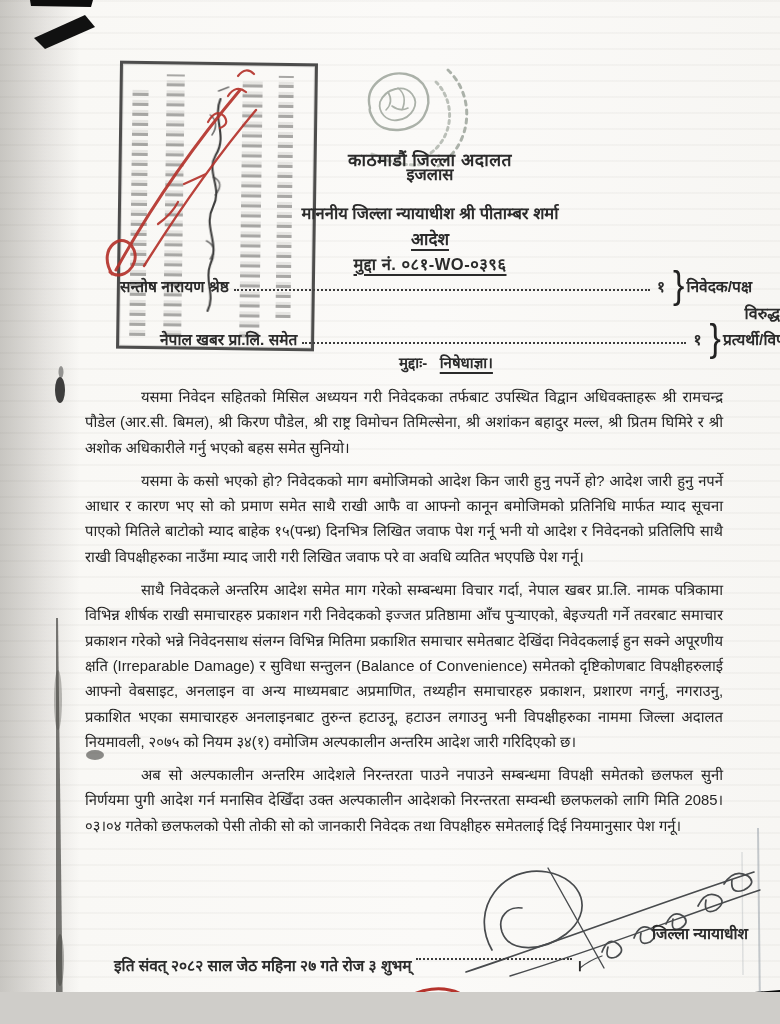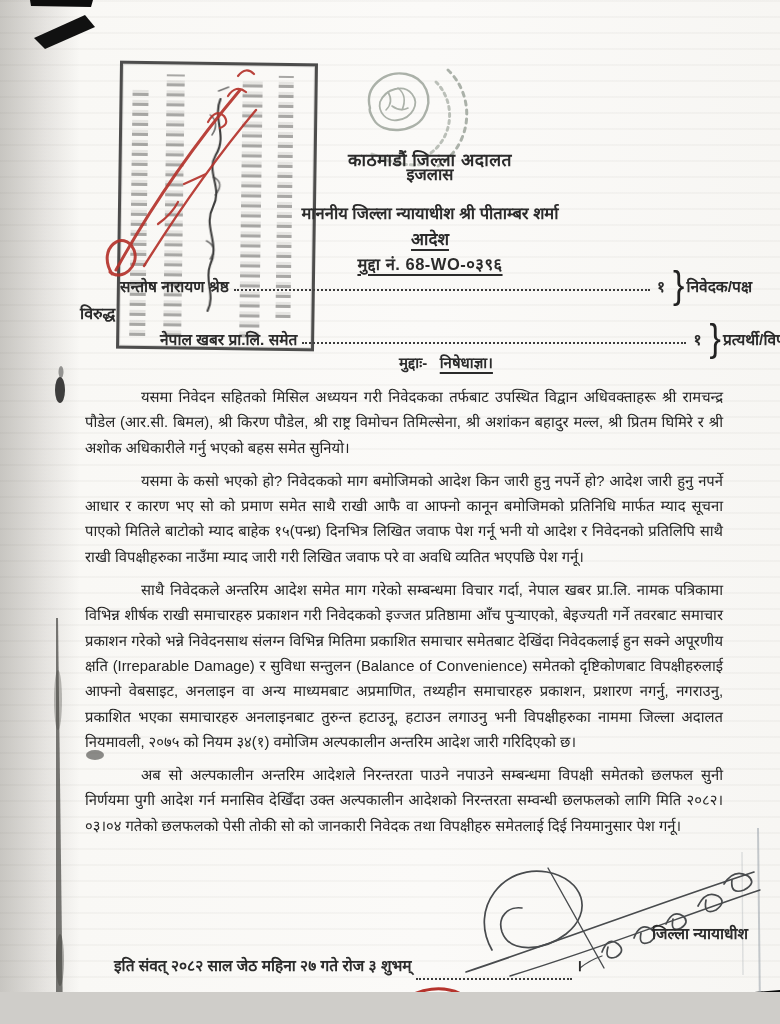--- a/index.html
+++ b/index.html
@@ -20,29 +20,29 @@
   .hdr-bench{top:164px;font-size:16.5px;font-weight:600;}
   .hdr-judge{top:203px;font-size:16.5px;font-weight:600;}
   .hdr-order{top:229px;font-size:17px;font-weight:600;}
   .hdr-case{top:254px;font-size:16.5px;font-weight:600;letter-spacing:.5px;}
   .u{text-decoration:underline;text-underline-offset:4px;text-decoration-thickness:1.5px;}
   
   .party-row{position:absolute;display:flex;align-items:center;font-size:15.5px;font-weight:600;justify-content:center;}
   .party-row .leader{flex:1;border-bottom:2.5px dotted #3c3c3c;margin:0 5px 0 5px;transform:translateY(4px);}
   .party-row .num{margin:0 2px;}
   .brace{font-size:34px;font-weight:400;line-height:.8;transform:scaleY(1.12);color:#222;margin:0 2px 0 6px;}
-  .versus{position:absolute;left:80px;width:700px;text-align:left;font-size:16px;font-weight:600;}
+  .versus{position:absolute;left:80px;width:700px;text-align:right;font-size:16px;font-weight:600;}
   .subject{position:absolute;left:96px;width:700px;text-align:center;font-size:15px;font-weight:700;}
   
   .bodytext{position:absolute;left:85px;top:377px;width:638px;font-size:14.8px;line-height:25.3px;
     text-align:justify;color:#242424;}
   .bodytext p{margin:8px 0 7px 0;text-indent:56px;}
   
   .judge-title{position:absolute;right:32px;top:922px;font-size:15.5px;font-weight:600;}
-  .closing{position:absolute;left:114px;top:954px;width:468px;display:flex;align-items:flex-end;
+  .closing{position:absolute;left:114px;top:954px;width:468px;display:flex;align-items:flex-start;
     font-size:15.5px;font-weight:600;white-space:nowrap;}
   .closing .leader{flex:1;border-bottom:2.5px dotted #3c3c3c;margin:0 4px;transform:translateY(4px);}
   
   .stamp{position:absolute;left:118px;top:62px;width:192px;height:282px;
     border:3px solid rgba(28,28,28,0.78);transform:rotate(.8deg);
     box-shadow:inset 0 0 0 1px rgba(30,30,30,0.15);filter:blur(.2px);}
   .stamp .col{position:absolute;top:10px;bottom:10px;filter:blur(.6px);
     background:repeating-linear-gradient(0deg,rgba(45,45,42,.40) 0 3px,rgba(45,45,42,.10) 3px 6px,rgba(0,0,0,0) 6px 10px);}
   .stamp .c1{left:10px;width:16px;top:24px;}
   .stamp .c2{left:44px;width:18px;}
@@ -111,21 +111,21 @@
       <path d="M150,24 q8,-10 16,-2" stroke-width="2.2"></path>
       <path d="M96,132 l22,-10" stroke-width="2.2"></path>
       <path d="M70,172 q14,-10 20,-22" stroke-width="2.2"></path>
     </g>
   </svg>
 
   <div class="hdr hdr-court">काठमाडौं जिल्ला अदालत</div>
   <div class="hdr hdr-bench">इजलास</div>
   <div class="hdr hdr-judge">माननीय जिल्ला न्यायाधीश श्री पीताम्बर शर्मा</div>
   <div class="hdr hdr-order"><span class="u">आदेश</span></div>
-  <div class="hdr hdr-case"><span class="u">मुद्दा नं. 68-WO-०३९६</span></div>
+  <div class="hdr hdr-case"><span class="u">मुद्दा नं. ०८१-WO-०३९६</span></div>
 
   <div class="party-row" style="left:120px;top:272px;width:632px;">
     <span>सन्तोष नारायण श्रेष्ठ</span>
     <span class="leader"></span>
     <span class="num">१</span>
     <span class="brace">}</span>
     <span>निवेदक/पक्ष</span>
   </div>
 
   <div class="versus" style="top:302px;">विरुद्ध</div>
@@ -141,21 +141,21 @@
   <div class="subject" style="top:352px;">
     <span>मुद्दाः-</span>
     <span>&nbsp;</span>
     <span class="u">निषेधाज्ञा।</span>
   </div>
 
   <div class="bodytext">
     <p>यसमा निवेदन सहितको मिसिल अध्ययन गरी निवेदकका तर्फबाट उपस्थित विद्वान अधिवक्ताहरू श्री रामचन्द्र पौडेल (आर.सी. बिमल), श्री किरण पौडेल, श्री राष्ट्र विमोचन तिमिल्सेना, श्री अशांकन बहादुर मल्ल, श्री प्रितम घिमिरे र श्री अशोक अधिकारीले गर्नु भएको बहस समेत सुनियो।</p>
     <p>यसमा के कसो भएको हो? निवेदकको माग बमोजिमको आदेश किन जारी हुनु नपर्ने हो? आदेश जारी हुनु नपर्ने आधार र कारण भए सो को प्रमाण समेत साथै राखी आफै वा आफ्नो कानून बमोजिमको प्रतिनिधि मार्फत म्याद सूचना पाएको मितिले बाटोको म्याद बाहेक १५(पन्ध्र) दिनभित्र लिखित जवाफ पेश गर्नू भनी यो आदेश र निवेदनको प्रतिलिपि साथै राखी विपक्षीहरुका नाउँमा म्याद जारी गरी लिखित जवाफ परे वा अवधि व्यतित भएपछि पेश गर्नू।</p>
     <p>साथै निवेदकले अन्तरिम आदेश समेत माग गरेको सम्बन्धमा विचार गर्दा, नेपाल खबर प्रा.लि. नामक पत्रिकामा विभिन्न शीर्षक राखी समाचारहरु प्रकाशन गरी निवेदकको इज्जत प्रतिष्ठामा आँच पुऱ्याएको, बेइज्यती गर्ने तवरबाट समाचार प्रकाशन गरेको भन्ने निवेदनसाथ संलग्न विभिन्न मितिमा प्रकाशित समाचार समेतबाट देखिंदा निवेदकलाई हुन सक्ने अपूरणीय क्षति (Irreparable Damage) र सुविधा सन्तुलन (Balance of Convenience) समेतको दृष्टिकोणबाट विपक्षीहरुलाई आफ्नो वेबसाइट, अनलाइन वा अन्य माध्यमबाट अप्रमाणित, तथ्यहीन समाचारहरु प्रकाशन, प्रशारण नगर्नु, नगराउनु, प्रकाशित भएका समाचारहरु अनलाइनबाट तुरुन्त हटाउनू, हटाउन लगाउनु भनी विपक्षीहरुका नाममा जिल्ला अदालत नियमावली, २०७५ को नियम ३४(१) वमोजिम अल्पकालीन अन्तरिम आदेश जारी गरिदिएको छ।</p>
-    <p>अब सो अल्पकालीन अन्तरिम आदेशले निरन्तरता पाउने नपाउने सम्बन्धमा विपक्षी समेतको छलफल सुनी निर्णयमा पुगी आदेश गर्न मनासिव देखिँदा उक्त अल्पकालीन आदेशको निरन्तरता सम्वन्धी छलफलको लागि मिति २०८२।०३।०४ गतेको छलफलको पेसी तोकी सो को जानकारी निवेदक तथा विपक्षीहरु समेतलाई दिई नियमानुसार पेश गर्नू।</p>
+    <p>अब सो अल्पकालीन अन्तरिम आदेशले निरन्तरता पाउने नपाउने सम्बन्धमा विपक्षी समेतको छलफल सुनी निर्णयमा पुगी आदेश गर्न मनासिव देखिँदा उक्त अल्पकालीन आदेशको निरन्तरता सम्वन्धी छलफलको लागि मिति 2085।०३।०४ गतेको छलफलको पेसी तोकी सो को जानकारी निवेदक तथा विपक्षीहरु समेतलाई दिई नियमानुसार पेश गर्नू।</p>
   </div>
 
   <svg class="abs" style="left:452px;top:850px" width="325" height="145" viewBox="0 0 325 145">
     <g fill="none" stroke="#3f4245" stroke-width="1.7" stroke-linecap="round" opacity="0.95">
       <path d="M40,100 C16,58 52,14 95,22 C132,29 142,62 114,84 C92,101 58,104 50,82 C45,67 56,56 70,58"></path>
       <path d="M14,122 C110,90 210,52 302,22"></path>
       <path d="M58,126 C150,98 236,64 308,40" stroke-width="1.4"></path>
       <path d="M96,18 L152,118" stroke-width="1.4"></path>
       <path d="M150,102 q6,-16 16,-8 q8,7 -2,13 q-12,4 -8,-10"></path>
       <path d="M182,88 q6,-16 17,-9 q8,6 -1,13 q-12,5 -9,-9"></path>

